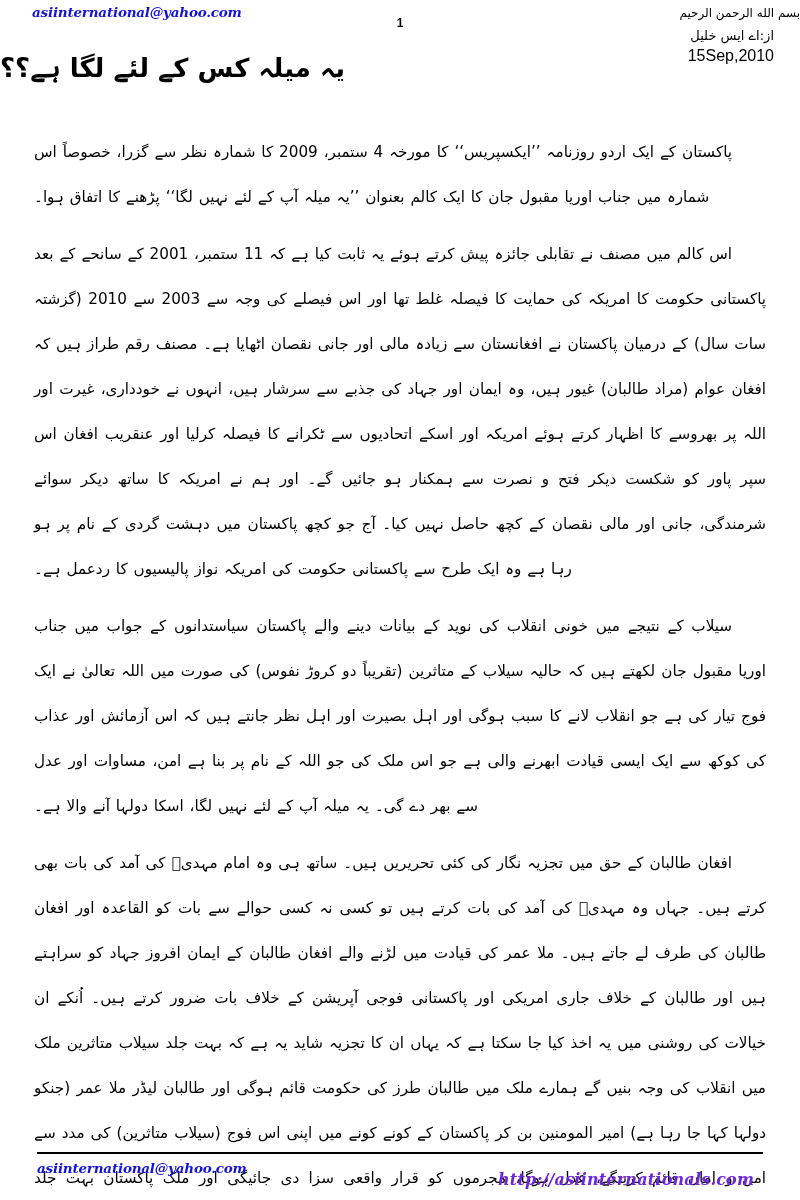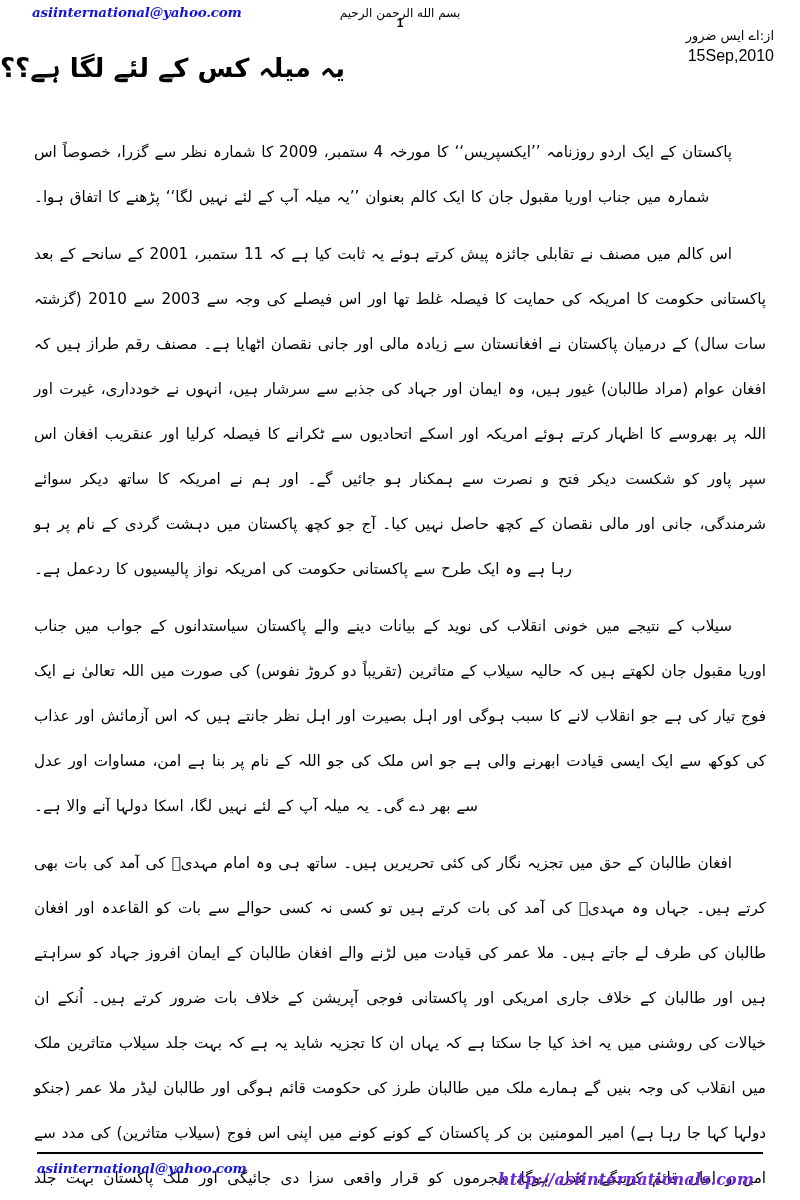--- a/index.html
+++ b/index.html
@@ -44,21 +44,21 @@
     font-size: 13.5px;
     color: #1414d2;
     letter-spacing: -0.2px;
     white-space: nowrap;
   }
   .bismillah-wrap {
     position: absolute;
     top: 2px;
     left: 0;
     width: 800px;
-    text-align: center;
+    text-align: right;
     direction: rtl;
   }
   .bismillah {
     display: inline-block;
     font-family: "DejaVu Sans", sans-serif;
     font-size: 12px;
     line-height: 1.1;
     color: #000;
     white-space: nowrap;
   }
@@ -185,21 +185,21 @@
 
     <div class="header-email">asiinternational@yahoo.com</div>
 
     <div class="bismillah-wrap">
       <span class="bismillah">بسم الله الرحمن الرحيم</span>
     </div>
 
     <div class="page-number">1</div>
 
     <div class="byline">
-      <div class="byline-author">از:اے ایس ضرور</div>
+      <div class="byline-author">از:اے ایس خلیل</div>
       <div class="byline-date">15Sep,2010</div>
     </div>
 
     <div class="article-title">یہ میلہ کس کے لئے لگا ہے؟؟</div>
   </div>
 
   <div class="article-body">
     <p class="para">پاکستان کے ایک اردو روزنامہ ’’ایکسپریس‘‘ کا مورخہ 4 ستمبر، 2009 کا شمارہ نظر سے گزرا، خصوصاً اس شمارہ میں جناب اوریا مقبول جان کا ایک کالم بعنوان ’’یہ میلہ آپ کے لئے نہیں لگا‘‘ پڑھنے کا اتفاق ہوا۔</p>
     <p class="para">اس کالم میں مصنف نے تقابلی جائزہ پیش کرتے ہوئے یہ ثابت کیا ہے کہ 11 ستمبر، 2001 کے سانحے کے بعد پاکستانی حکومت کا امریکہ کی حمایت کا فیصلہ غلط تھا اور اس فیصلے کی وجہ سے 2003 سے 2010 (گزشتہ سات سال) کے درمیان پاکستان نے افغانستان سے زیادہ مالی اور جانی نقصان اٹھایا ہے۔ مصنف رقم طراز ہیں کہ افغان عوام (مراد طالبان) غیور ہیں، وہ ایمان اور جہاد کی جذبے سے سرشار ہیں، انہوں نے خودداری، غیرت اور اللہ پر بھروسے کا اظہار کرتے ہوئے امریکہ اور اسکے اتحادیوں سے ٹکرانے کا فیصلہ کرلیا اور عنقریب افغان اس سپر پاور کو شکست دیکر فتح و نصرت سے ہمکنار ہو جائیں گے۔ اور ہم نے امریکہ کا ساتھ دیکر سوائے شرمندگی، جانی اور مالی نقصان کے کچھ حاصل نہیں کیا۔ آج جو کچھ پاکستان میں دہشت گردی کے نام پر ہو رہا ہے وہ ایک طرح سے پاکستانی حکومت کی امریکہ نواز پالیسیوں کا ردعمل ہے۔</p>
     <p class="para">سیلاب کے نتیجے میں خونی انقلاب کی نوید کے بیانات دینے والے پاکستان سیاستدانوں کے جواب میں جناب اوریا مقبول جان لکھتے ہیں کہ حالیہ سیلاب کے متاثرین (تقریباً دو کروڑ نفوس) کی صورت میں اللہ تعالیٰ نے ایک فوج تیار کی ہے جو انقلاب لانے کا سبب ہوگی اور اہل بصیرت اور اہل نظر جانتے ہیں کہ اس آزمائش اور عذاب کی کوکھ سے ایک ایسی قیادت ابھرنے والی ہے جو اس ملک کی جو اللہ کے نام پر بنا ہے امن، مساوات اور عدل سے بھر دے گی۔ یہ میلہ آپ کے لئے نہیں لگا، اسکا دولہا آنے والا ہے۔</p>

